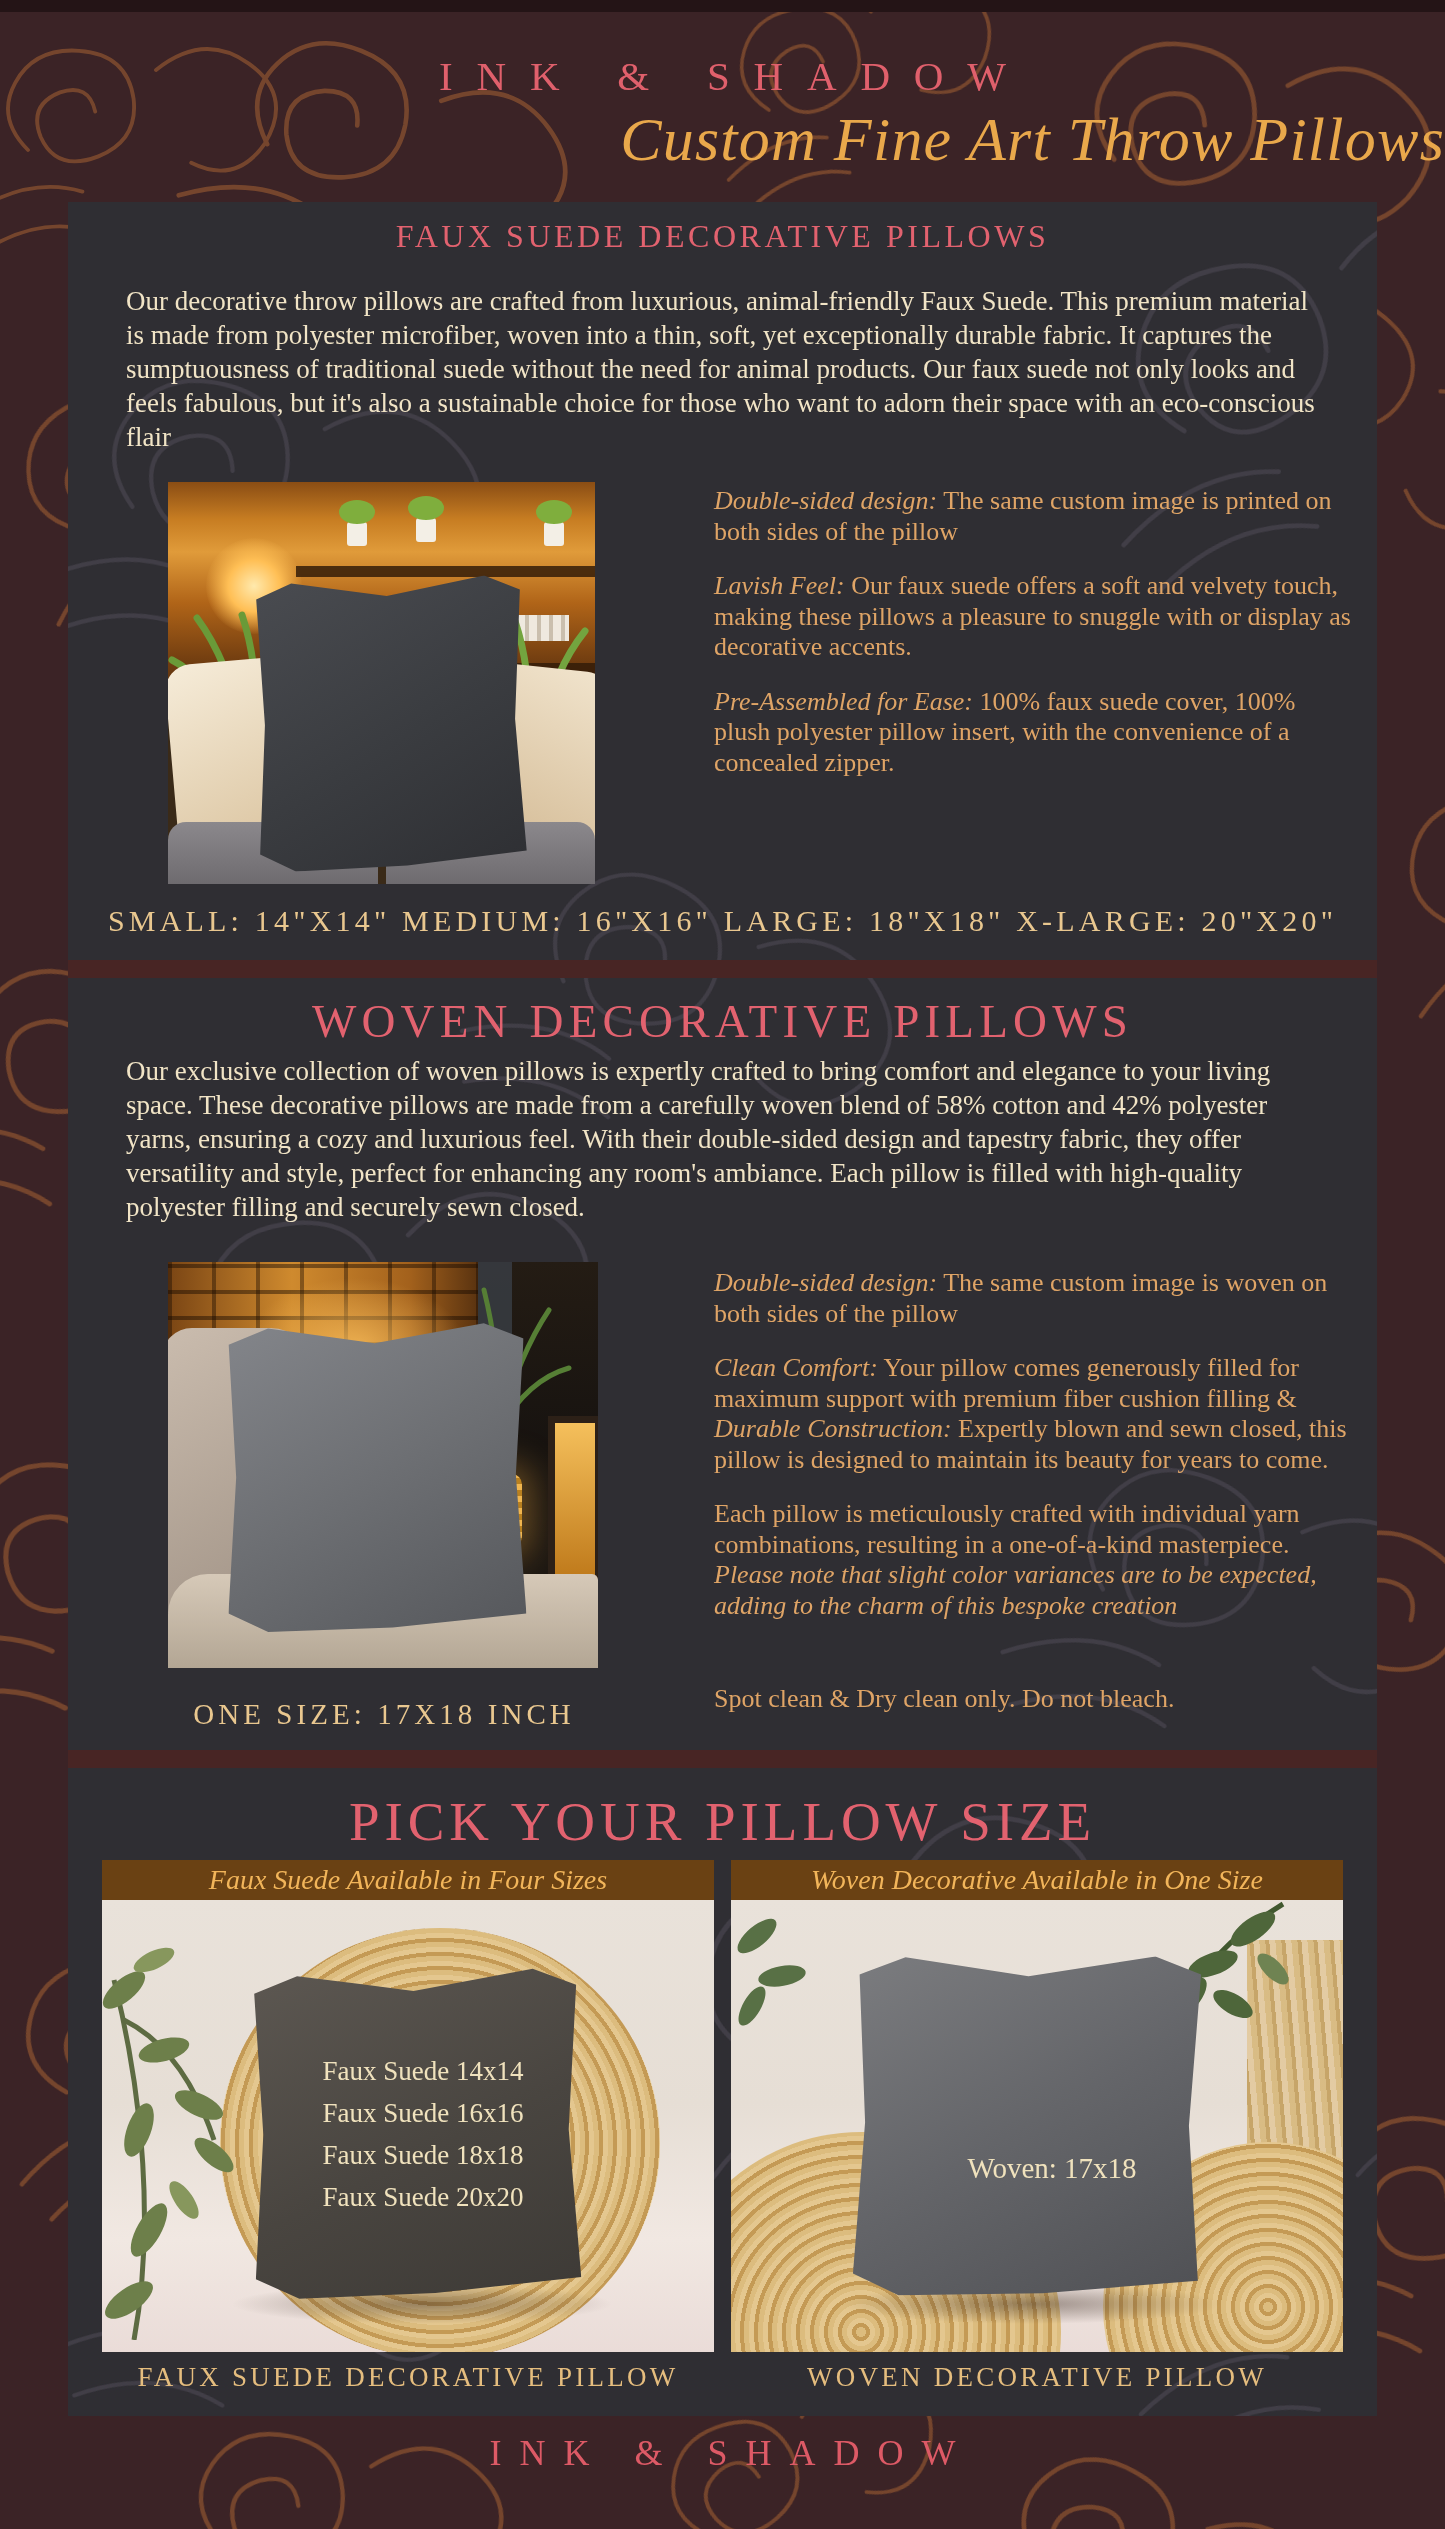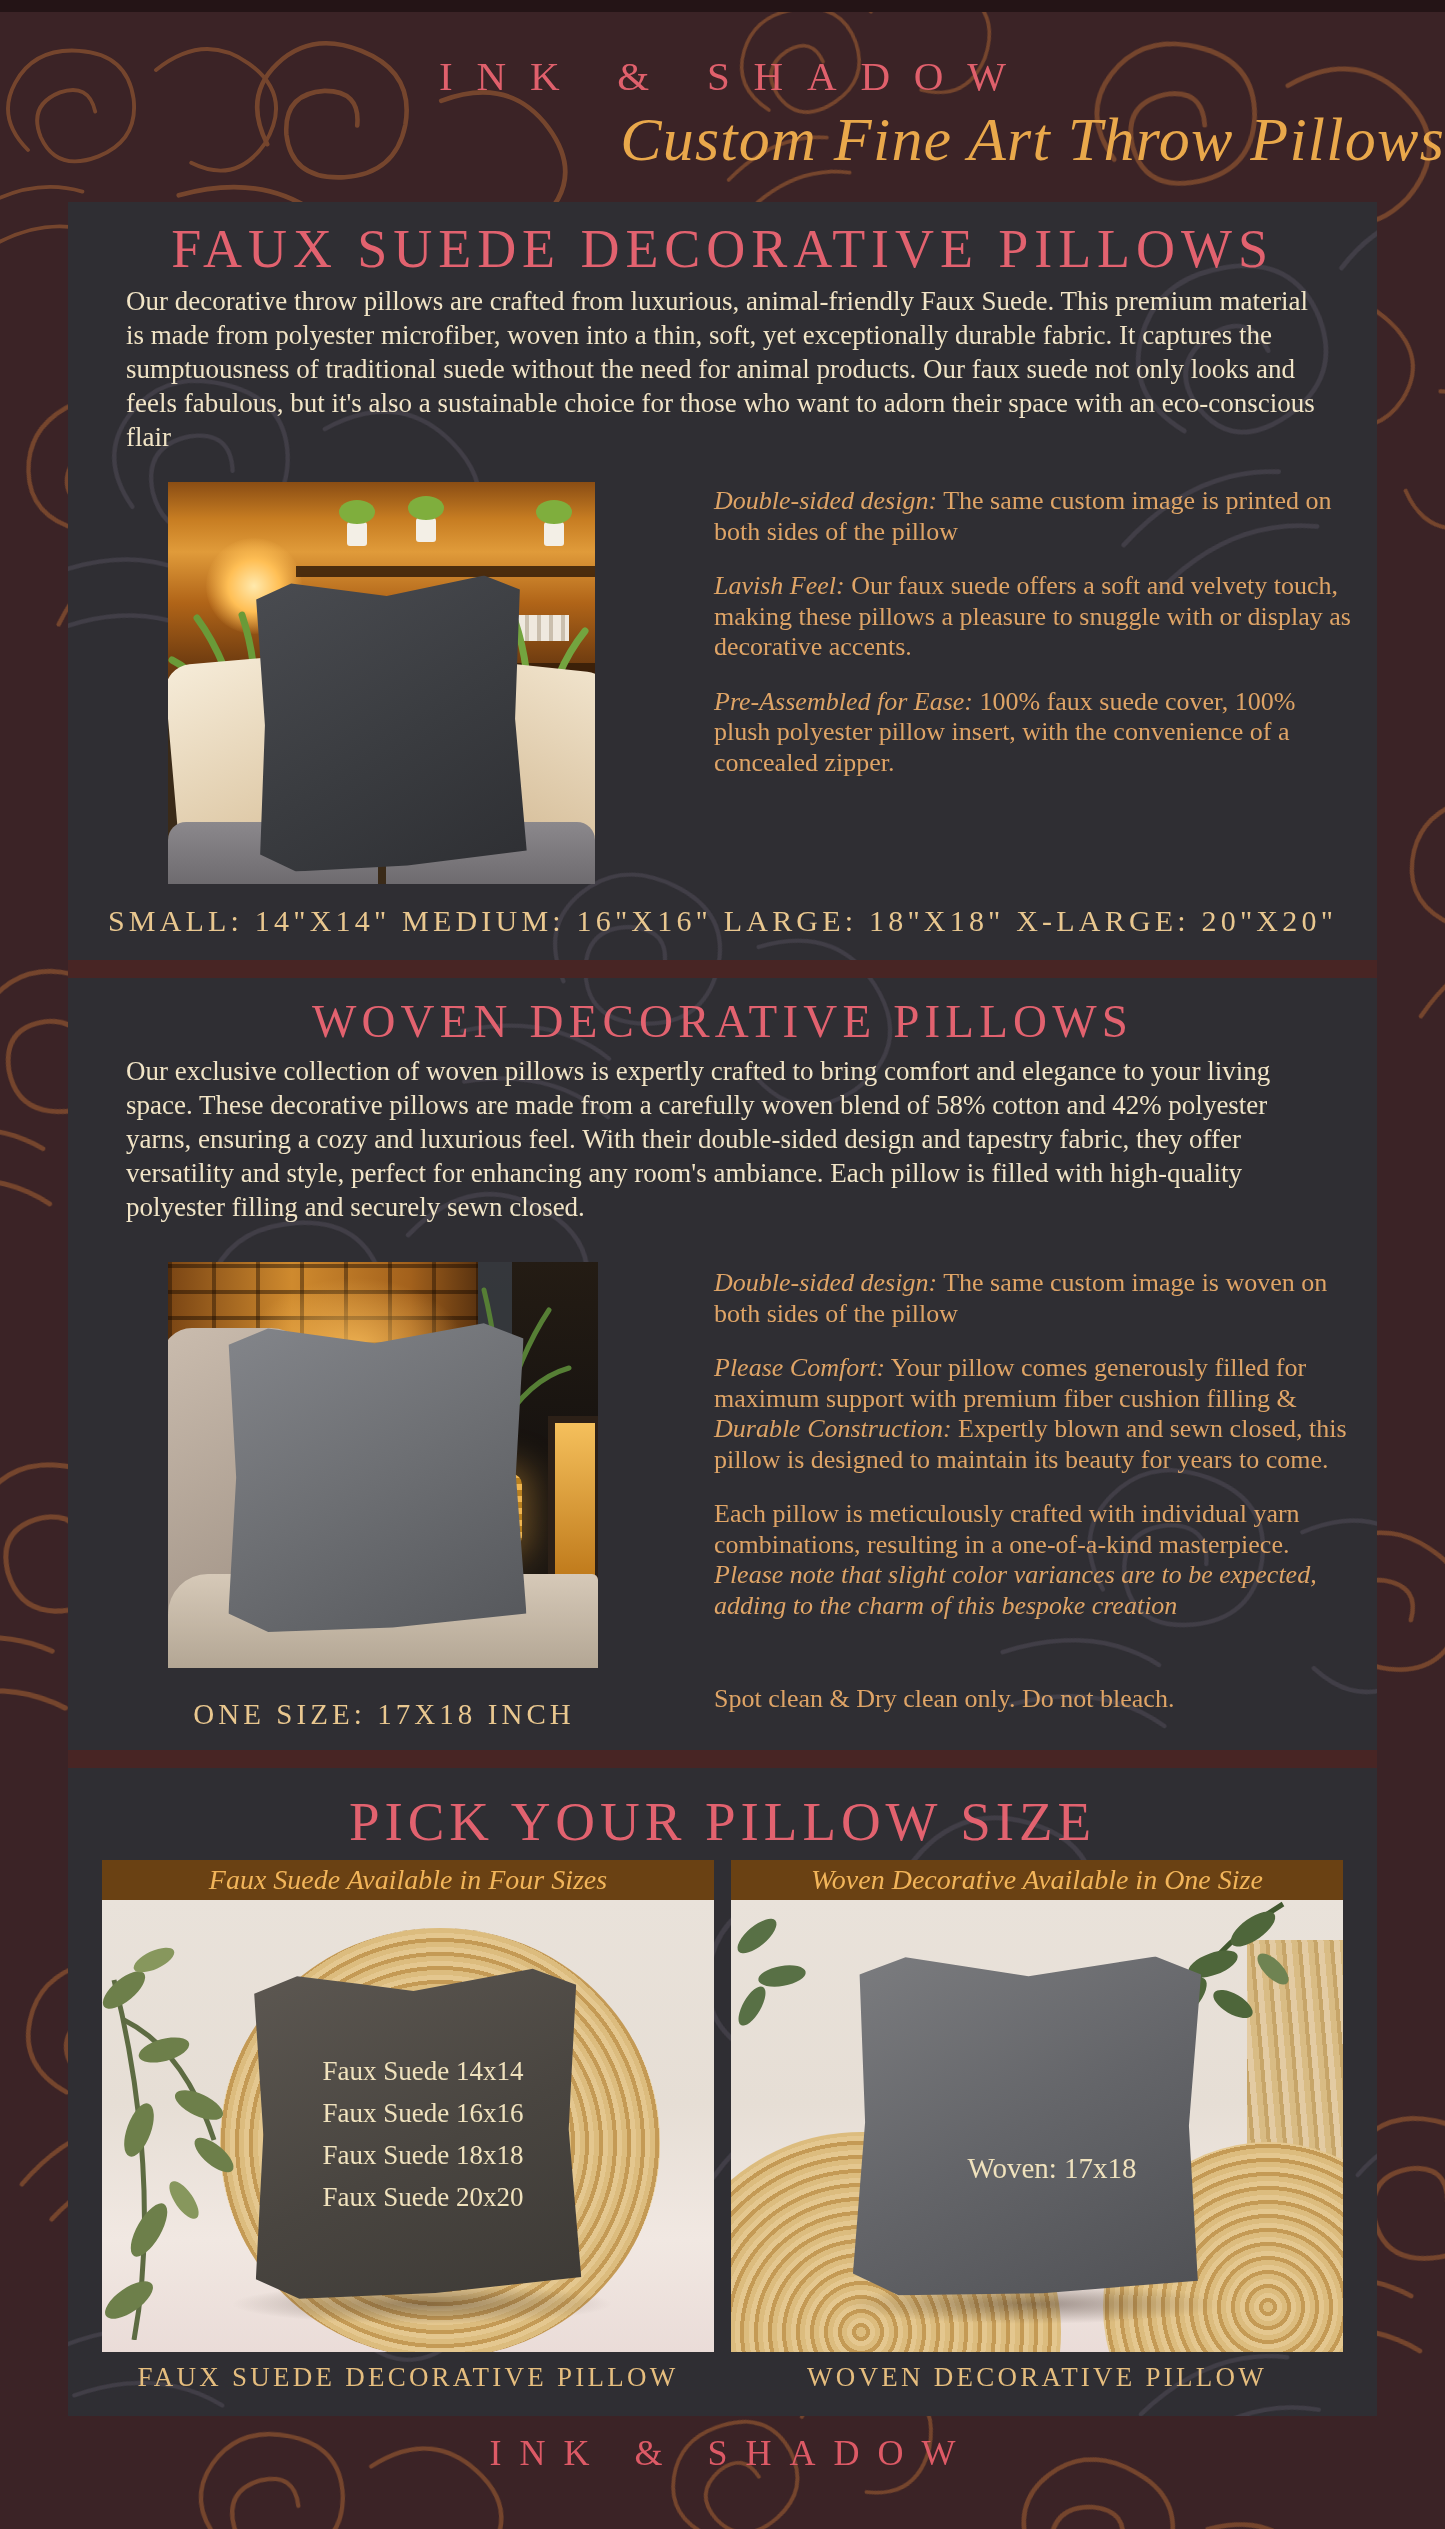--- a/index.html
+++ b/index.html
@@ -16,21 +16,21 @@
   .tagline{position:absolute;top:92px;left:0;width:100%;text-align:right;color:#e9a84b;
     font-size:62px;font-style:italic;letter-spacing:.02em;}
   
   .sec-title{position:absolute;left:0;width:100%;text-align:center;color:#e2626f;letter-spacing:.11em;}
   .intro{position:absolute;text-align:left;color:#f1e4c6;font-size:27px;line-height:34px;}
   .feats{position:absolute;color:#dfa466;font-size:26px;line-height:30.5px;}
   .feats p{margin:0 0 24px 0;}
   .feats em{font-style:italic;}
   .deco-line{position:absolute;text-align:center;color:#e9c78f;letter-spacing:.14em;}
   
-  .s1-title{top:16px;font-size:54px;}
+  .s1-title{top:16px;font-size:32px;}
   .s1-intro{top:82px;left:58px;width:1192px;}
   .s1-feats{left:646px;top:284px;width:640px;}
   .s1-sizes{top:702px;left:0;width:100%;font-size:30px;}
   .s2-title{top:792px;font-size:47px;}
   .s2-intro{top:852px;left:58px;width:1192px;}
   .s2-feats{left:646px;top:1066px;width:648px;}
   .s2-onesize{left:100px;top:1496px;width:432px;font-size:29px;}
   .s3-title{top:1588px;font-size:55px;letter-spacing:.09em;}
   .col{position:absolute;top:1658px;width:612px;}
   .col-left{left:34px;} .col-right{left:663px;}
@@ -218,21 +218,21 @@
         </g>
       </svg>
       <div class="p2-vase"></div>
       <div class="p2-lantern"></div>
       <div class="p2-couch"></div>
       <div class="p2-pillow"></div>
     </div>
 
     <div class="feats s2-feats">
     <p class="feat"><em>Double-sided design:</em><span> The same custom image is woven on both sides of the pillow</span></p>
-        <p class="feat"><em>Please Comfort:</em><span> Your pillow comes generously filled for maximum support with premium fiber cushion filling  &amp; </span><em>Durable Construction:</em><span> Expertly blown and sewn closed, this pillow is designed to maintain its beauty for years to come.</span></p>
+        <p class="feat"><em>Clean Comfort:</em><span> Your pillow comes generously filled for maximum support with premium fiber cushion filling  &amp; </span><em>Durable Construction:</em><span> Expertly blown and sewn closed, this pillow is designed to maintain its beauty for years to come.</span></p>
         <p class="feat"><span>Each pillow is meticulously crafted with individual yarn combinations, resulting in a one-of-a-kind masterpiece. </span><em>Please note that slight color variances are to be expected, adding to the charm of this bespoke creation</em></p>
       </div>
     <div class="feats" style="left:646px;top:1482px;width:648px;">Spot clean &amp; Dry clean only. Do not bleach.</div>
 
     <div class="deco-line s2-onesize">ONE SIZE: 17X18 INCH</div>
 
     <div class="divider div2"></div>
 
     <div class="sec-title s3-title">PICK YOUR PILLOW SIZE</div>
 

